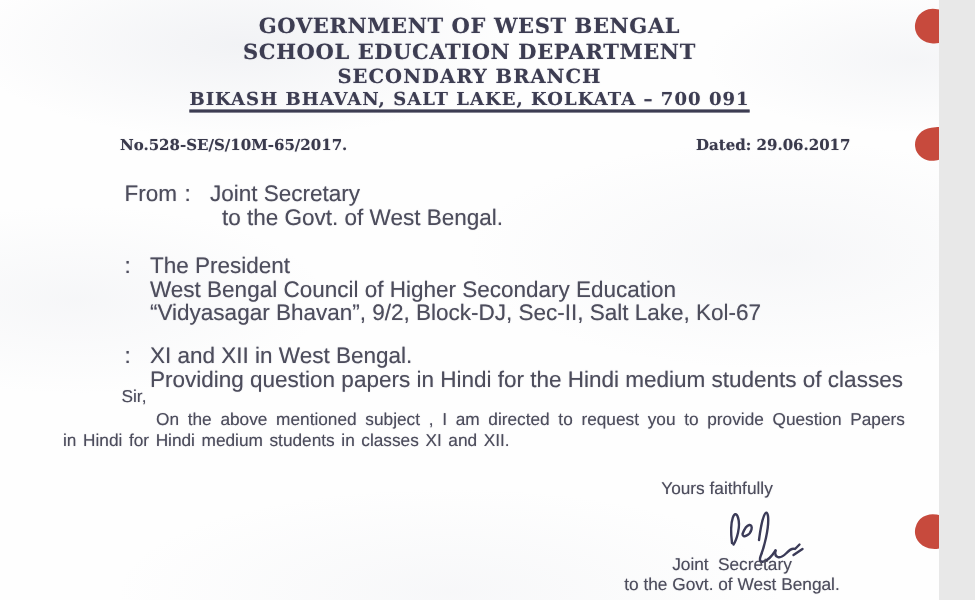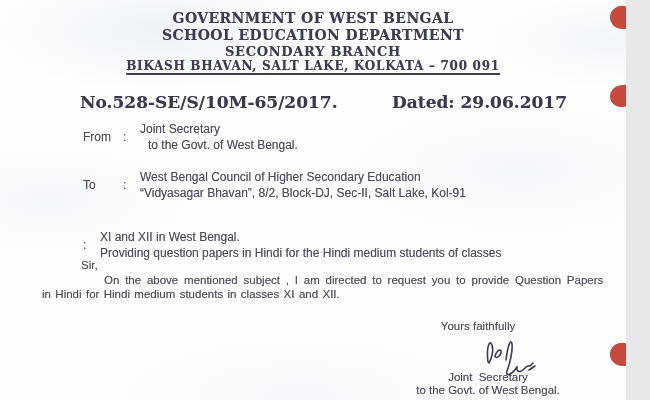--- a/index.html
+++ b/index.html
@@ -21,23 +21,23 @@
         font-family:"DejaVu Serif", serif; font-weight:bold; color:#3d3d52; }
   .lh1 { top:10px;  font-size:14px; letter-spacing:0.4px; }
   .lh2 { top:27px;  font-size:14px; letter-spacing:0.4px; }
   .lh3 { top:44px;  font-size:13px; letter-spacing:0.7px; }
   .lh4 { top:59px;  font-size:12px; letter-spacing:0.7px; }
   .lh4 .u { text-decoration:underline; text-decoration-thickness:1.5px; text-underline-offset:3px; }
   
   .refrow { position:absolute; top:92px; left:80px; width:487px;
             display:flex; justify-content:space-between;
             font-family:"DejaVu Serif", serif; font-weight:bold;
-            font-size:17px; color:#3a3a4c;gap:27px; }
+            font-size:10px; color:#3a3a4c;gap:27px; }
   
-  .ltr-row { position:absolute; left:83px; display:flex; font-size:12px; line-height:15.5px;align-items:center; }
+  .ltr-row { position:absolute; left:83px; display:flex; font-size:15px; line-height:15.5px; }
   .lbl  { width:40px; flex:none; }
   .coln { width:17px; flex:none; }
   .cnt  { white-space:nowrap; }
   .row-from { top:122px; }
   .row-to   { top:170px; }
   .row-sub  { top:230px; }
   .indent1  { padding-left:8px; }
   .salutation { position:absolute; top:259px; left:81px; font-size:11.5px; }
   
   .body-l1 { position:absolute; top:274px; left:104px; font-size:11.5px; word-spacing:2.6px; white-space:nowrap; }
@@ -78,25 +78,25 @@
   <div class="ltr-row row-from">
     <span class="lbl">From</span>
     <span class="coln">:</span>
     <div class="cnt">
       <div>Joint Secretary</div>
       <div class="indent1">to the Govt. of West Bengal.</div>
     </div>
   </div>
 
   <div class="ltr-row row-to">
-    <span class="lbl">To</span>
     <span class="coln">:</span>
     <div class="cnt">
+      <div>The President</div>
       <div>West Bengal Council of Higher Secondary Education</div>
-      <div>“Vidyasagar Bhavan”, 8/2, Block-DJ, Sec-II, Salt Lake, Kol-91</div>
+      <div>“Vidyasagar Bhavan”, 9/2, Block-DJ, Sec-II, Salt Lake, Kol-67</div>
     </div>
   </div>
 
   <div class="ltr-row row-sub">
     <span class="coln">:</span>
     <div class="cnt">
       <div>XI and XII in West Bengal.</div>
       <div>Providing question papers in Hindi for the Hindi medium students of classes</div>
     </div>
   </div>

